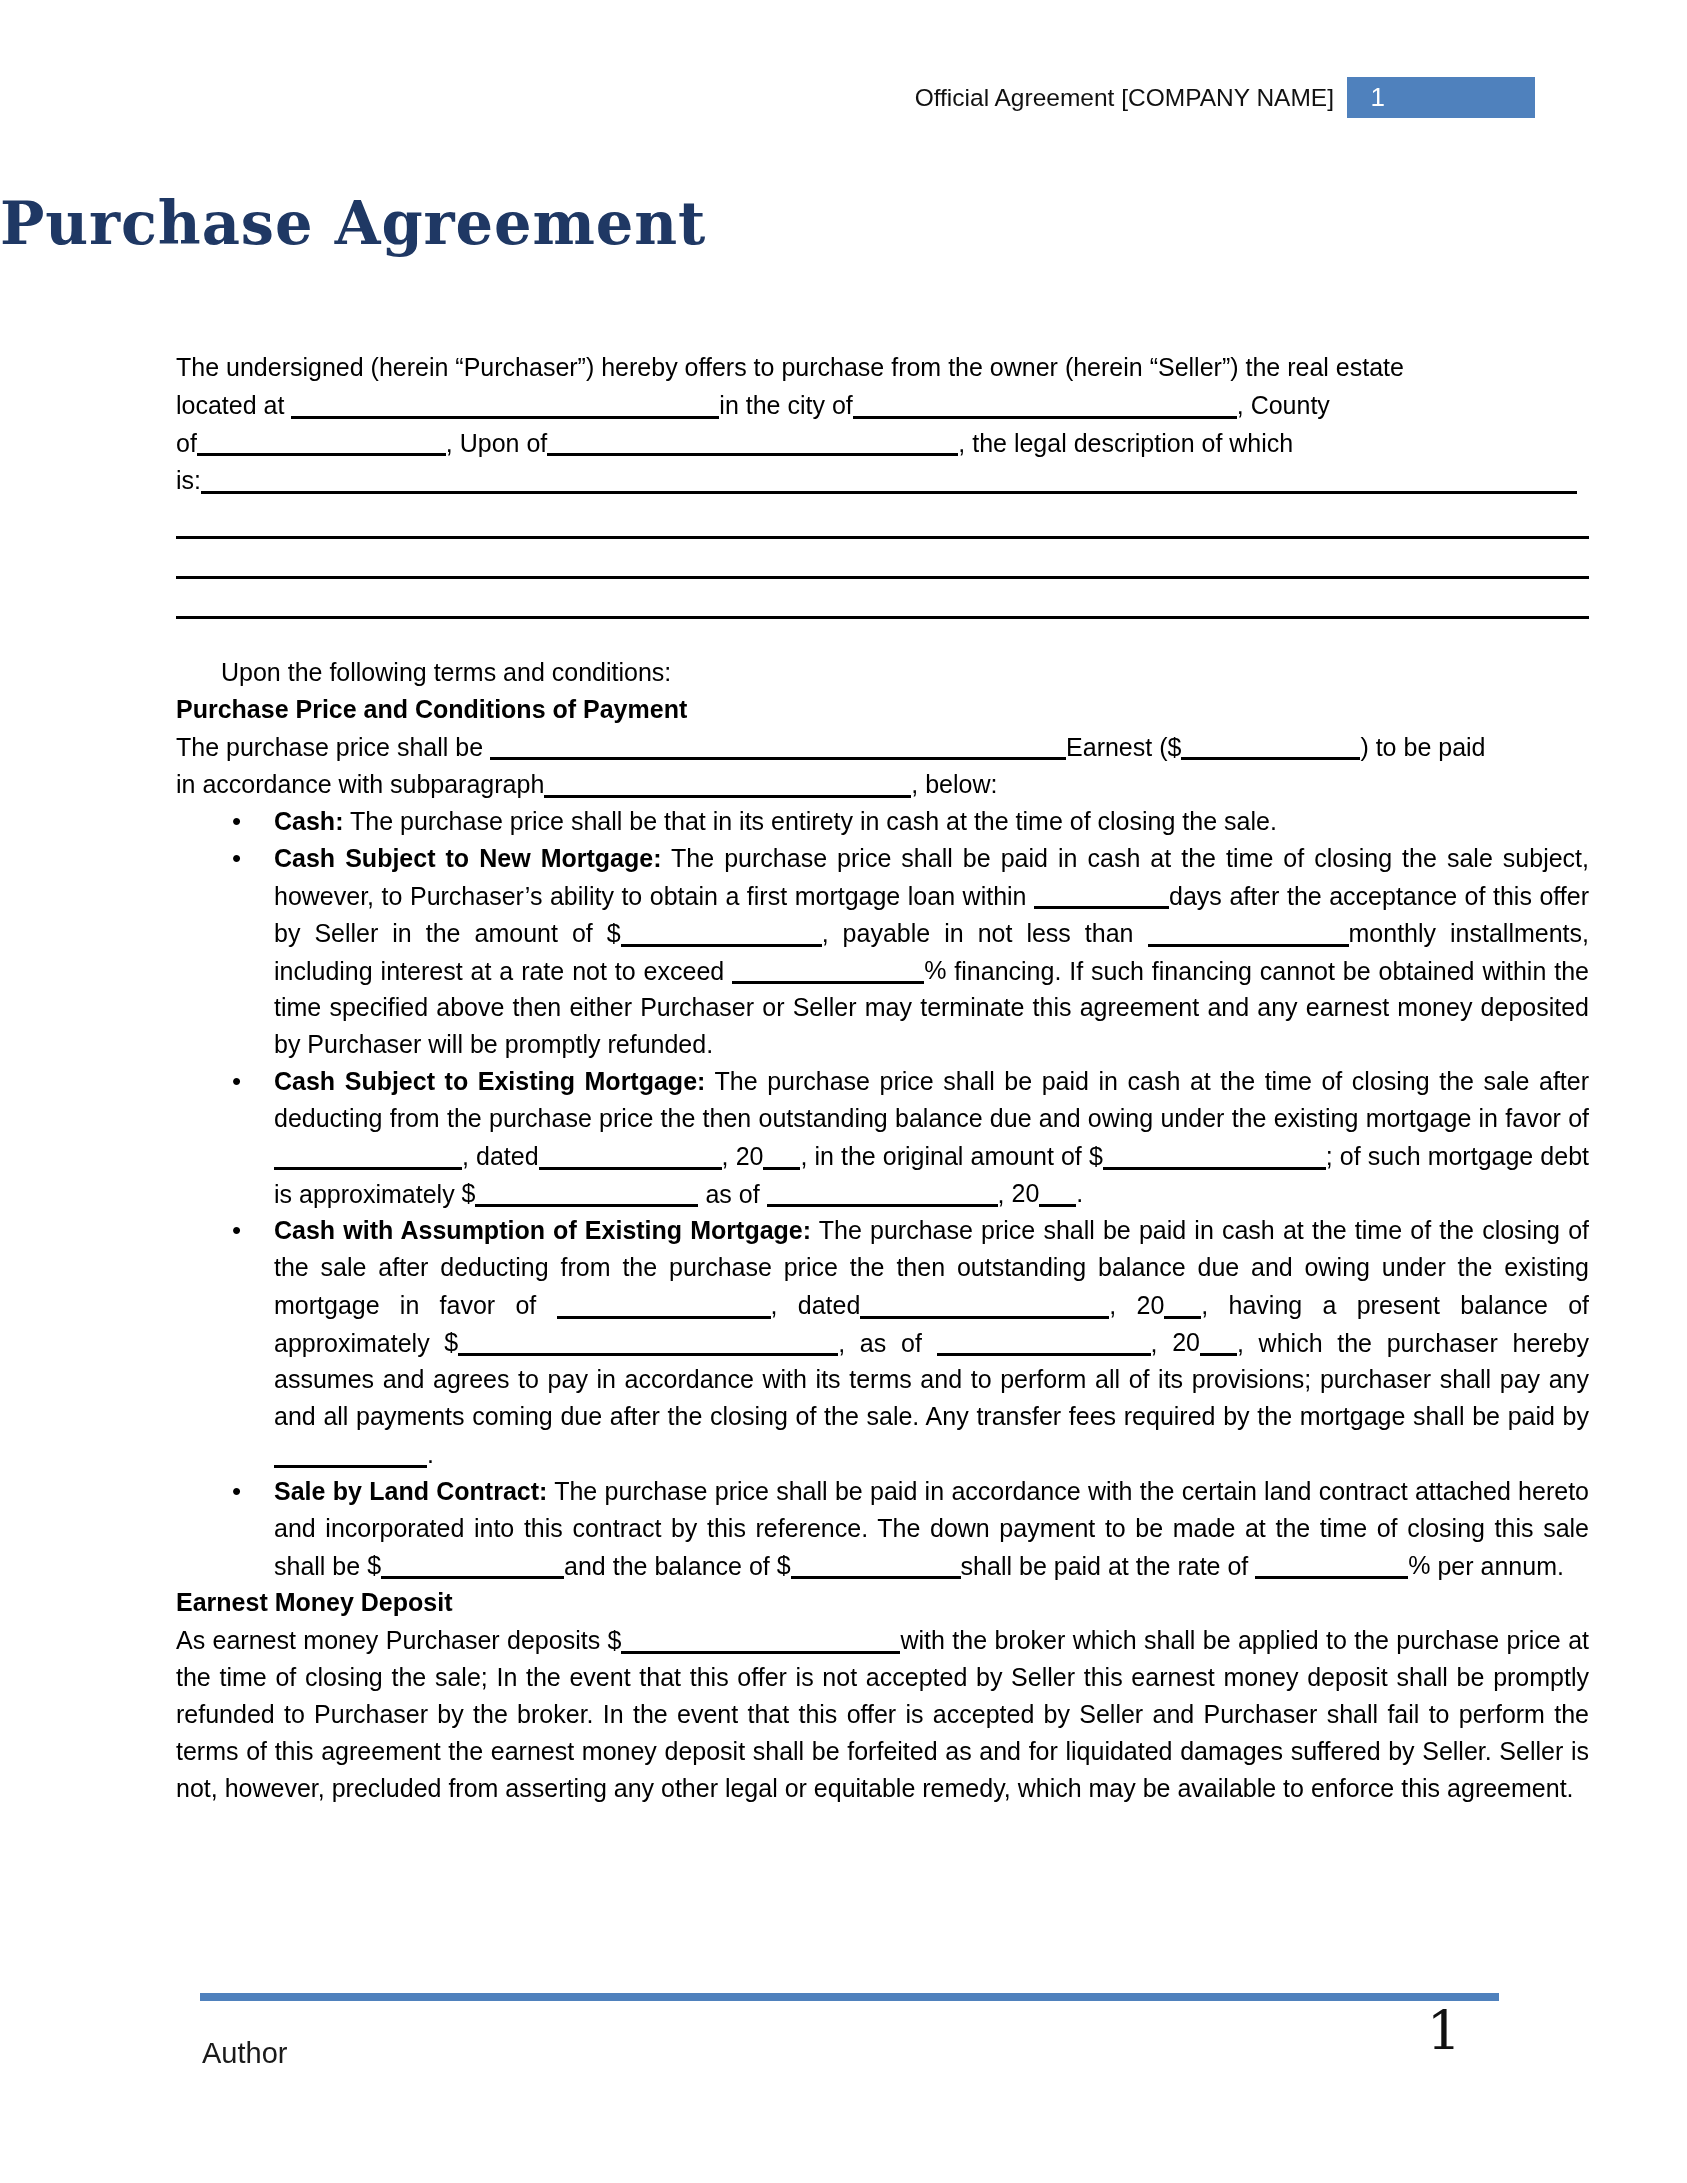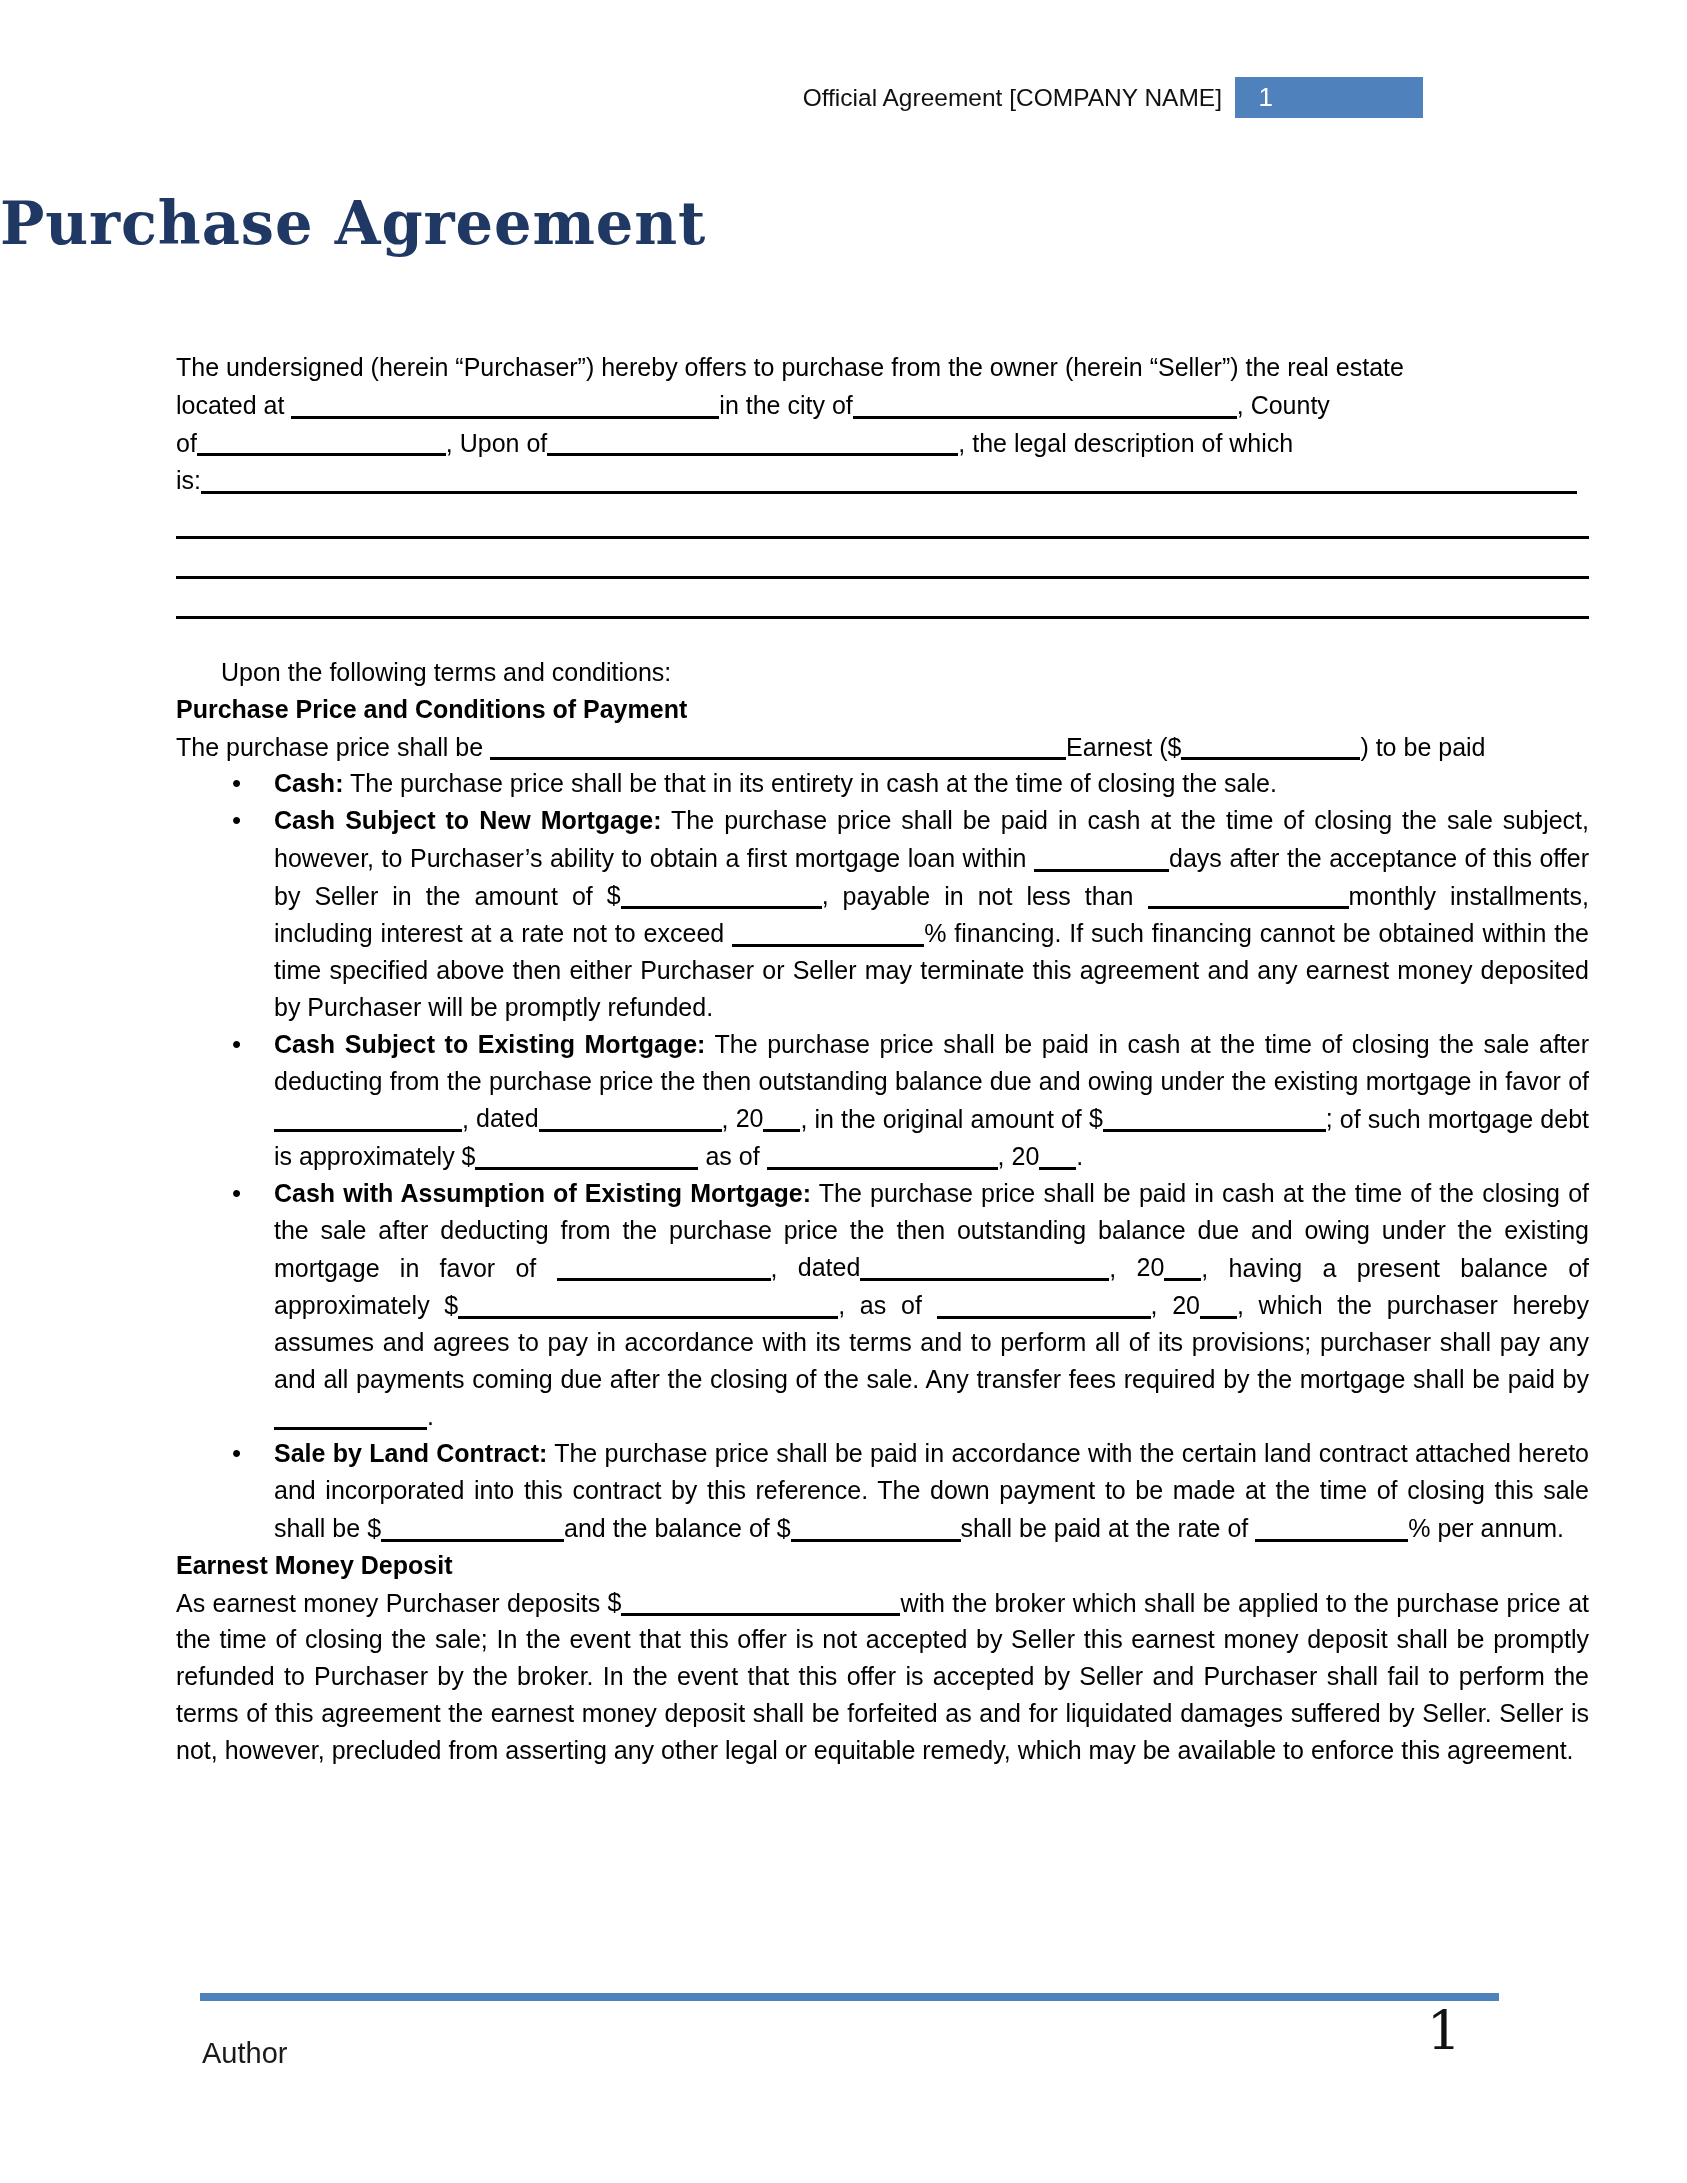--- a/index.html
+++ b/index.html
@@ -3,21 +3,21 @@
 <meta charset="utf-8">
 <style>
   html,body{margin:0;padding:0;overflow:hidden;}
   body{
     width:1687px;height:2184px;background:#ffffff;position:relative;
     font-family:"Liberation Sans","DejaVu Sans",sans-serif;color:#000;
   }
   .page{position:absolute;inset:0;}
 
   
-  .header{position:absolute;top:77px;left:0;width:1423px;display:flex;justify-content:flex-end;align-items:stretch;}
+  .header{position:absolute;top:77px;left:0;width:1535px;display:flex;justify-content:flex-end;align-items:stretch;}
   .header-title{font-size:24.5px;line-height:41px;color:#111;}
   .page-badge{width:188px;height:41px;background:#4F81BD;margin-left:13px;box-sizing:border-box;
               padding-left:23.6px;color:#fff;font-size:26px;line-height:41px;}
 
   
   .doc-title{position:absolute;top:189px;left:0;width:1377px;margin:0;
              font-family:"DejaVu Serif","Liberation Serif",serif;font-weight:bold;
              font-size:59px;color:#1F3864;letter-spacing:0.9px;}
 
   
@@ -61,20 +61,21 @@
       </div>
     <div>
         <div class="rule"></div>
         <div class="rule"></div>
         <div class="rule"></div>
       </div>
     <div class="terms">Upon the following terms and conditions:</div>
     <div class="sect-h">Purchase Price and Conditions of Payment</div>
     <div>
         <div class="fline"><span>The purchase price shall be </span><span class="blank" style="width: 576px;"></span><span>Earnest ($</span><span class="blank" style="width: 179px;"></span><span>) to be paid</span></div>
+        <div class="fline"><span>in accordance with subparagraph</span><span class="blank" style="width: 367px;"></span><span>, below:</span></div>
       </div>
     <ul class="bullets">
         <li><span class="lead">Cash:</span><span> The purchase price shall be that in its entirety in cash at the time of closing the sale.</span></li>
         <li><span class="lead">Cash Subject to New Mortgage:</span><span>  The purchase price shall be paid in cash at the time of closing the sale subject, however, to Purchaser’s ability to obtain a first mortgage loan within </span><span class="blank" style="width: 135px;"></span><span>days after the acceptance of this offer by Seller in the amount of </span><span class="nowrap"><span>$</span><span class="blank" style="width: 201px;"></span><span>,</span></span><span> payable in not less than </span><span class="blank" style="width: 201px;"></span><span>monthly installments, including interest at a rate not to exceed </span><span class="nowrap"><span class="blank" style="width: 192px;"></span><span>%</span></span><span> financing.  If such financing cannot be obtained within the time specified above then either Purchaser or Seller may terminate this agreement and any earnest money deposited by Purchaser will be promptly refunded.</span></li>
         <li><span class="lead">Cash Subject to Existing Mortgage:</span><span> The purchase price shall be paid in cash at the time of closing the sale after deducting from the purchase price the then outstanding balance due and owing under the existing mortgage in favor of </span><span class="blank" style="width: 188px;"></span><span>, </span><span class="nowrap"><span>dated</span><span class="blank" style="width: 183px;"></span></span><span>, </span><span class="nowrap"><span>20</span><span class="blank" style="width: 37px;"></span></span><span>, in the original amount of </span><span class="nowrap"><span>$</span><span class="blank" style="width: 223px;"></span><span>;</span></span><span>  of such mortgage debt is approximately </span><span class="nowrap"><span>$</span><span class="blank" style="width: 223px;"></span></span><span> as of </span><span class="blank" style="width: 231px;"></span><span>, </span><span class="nowrap"><span>20</span><span class="blank" style="width: 37px;"></span><span>.</span></span></li>
         <li><span class="lead">Cash with Assumption of Existing Mortgage:</span><span> The purchase price shall be paid in cash at the time of the closing of the sale after deducting from the purchase price the then outstanding balance due and owing under the existing mortgage in favor of </span><span class="blank" style="width: 214px;"></span><span>, </span><span class="nowrap"><span>dated</span><span class="blank" style="width: 249px;"></span></span><span>, </span><span class="nowrap"><span>20</span><span class="blank" style="width: 37px;"></span></span><span>, having a present balance of approximately </span><span class="nowrap"><span>$</span><span class="blank" style="width: 380px;"></span></span><span>, as of </span><span class="blank" style="width: 214px;"></span><span>, </span><span class="nowrap"><span>20</span><span class="blank" style="width: 37px;"></span></span><span>, which the purchaser hereby assumes and agrees to pay in accordance with its terms and to perform all of its provisions; purchaser shall pay any and all payments coming due after the closing of the sale.  Any transfer fees required by the mortgage shall be paid by</span><span class="nowrap"><span class="blank" style="width: 153px;"></span><span>.</span></span></li>
         <li><span class="lead">Sale by Land Contract:</span><span>  The purchase price shall be paid in accordance with the certain land contract attached hereto and incorporated into this contract by this reference.  The down payment to be made at the time of closing this sale shall be </span><span class="nowrap"><span>$</span><span class="blank" style="width: 183px;"></span></span><span>and the balance of </span><span class="nowrap"><span>$</span><span class="blank" style="width: 170px;"></span></span><span>shall be paid at the rate of </span><span class="nowrap"><span class="blank" style="width: 153px;"></span><span>%</span></span><span> per annum.</span></li>
       </ul>
     <div class="sect-h">Earnest Money Deposit</div>
     <p class="just"><span>As earnest money Purchaser deposits  </span><span class="nowrap"><span>$</span><span class="blank" style="width: 279px;"></span></span><span>with the broker which shall be applied to the purchase price at the time of closing the sale; In the event that this offer is not accepted by Seller this earnest money deposit shall be promptly refunded to Purchaser by the broker.  In the event that this offer is accepted by Seller and Purchaser shall fail to perform the terms of this agreement the earnest money deposit shall be forfeited as and for liquidated damages suffered by Seller.  Seller is not, however, precluded from asserting any other legal or equitable remedy, which may be available to enforce this agreement.</span></p>

